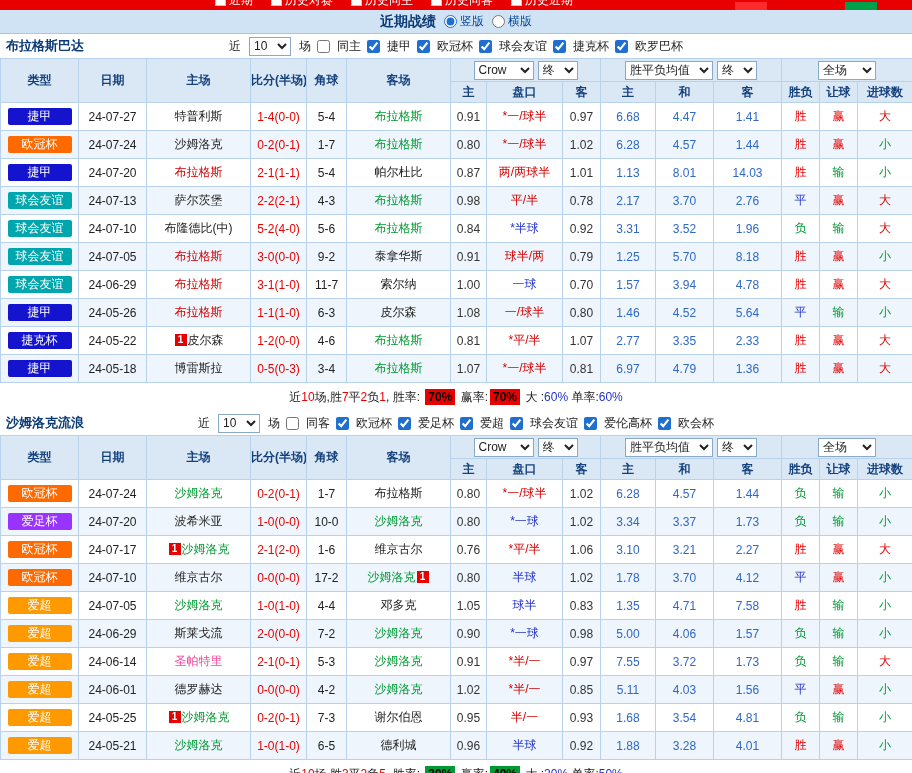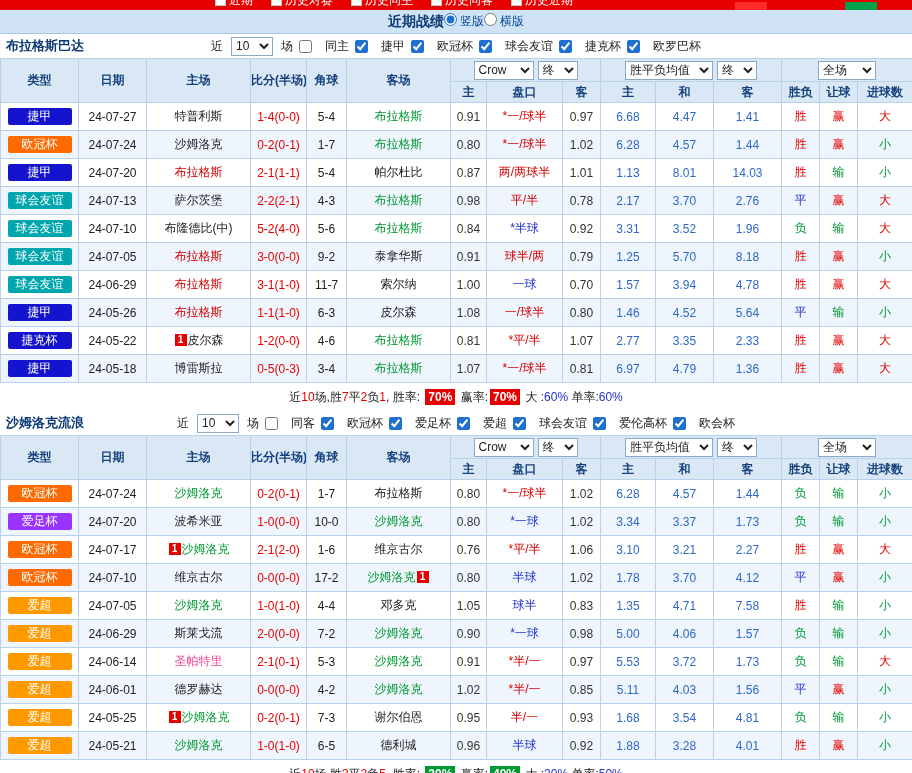--- a/index.html
+++ b/index.html
@@ -6,44 +6,44 @@
 html,body{margin:0;padding:0}
 body{width:912px;height:773px;overflow:hidden;background:#fff;color:#222;
      font-family:"Liberation Sans","DejaVu Sans",sans-serif;font-size:12px}
 .topbar{height:10px;background:#e80000;position:relative;overflow:hidden}
 .topbar-row{position:absolute;left:0;top:-10px;width:100%;height:20px;display:flex;align-items:center;
             padding-left:215px;gap:18px;color:#fff;white-space:nowrap}
 .tb-item{display:inline-flex;align-items:center}
 .tb-cb{display:inline-block;width:11px;height:11px;background:#fff;border:1px solid #c9c9c9;margin-right:3px}
 .tb-box{position:absolute;top:12px;width:32px;height:14px}
 .titlebar{height:24px;background:#cfe3f5;border-bottom:1px solid #a9c7e2;display:flex;align-items:center;
-          justify-content:center;gap:0;color:#0a4a9d}
+          justify-content:center;gap:8px;color:#0a4a9d}
 .titlebar .t{font-weight:bold;font-size:14px;color:#0b3a75}
-.titlebar label{display:inline-flex;gap:3px;cursor:pointer}
+.titlebar label{display:inline-flex;align-items:center;gap:3px;cursor:pointer}
 input[type=radio],input[type=checkbox]{accent-color:#1f6fd0;width:13px;height:13px;margin:0}
 .secbar{height:24px;position:relative;display:flex;align-items:center;background:#fff}
 .team-name{position:absolute;left:6px;font-weight:bold;font-size:13px;color:#0b3a75}
 .filters{margin:0 auto;display:flex;align-items:center;gap:6px;white-space:nowrap}
-.filters label{display:inline-flex;align-items:center;gap:13px}
+.filters label{display:inline-flex;align-items:center;gap:7px}
 select{font-size:12px;height:19px;border:1px solid #89a9c9;background:#fff;color:#222;margin:0 2px}
 table{border-collapse:collapse;table-layout:fixed;width:912px}
 th,td{border:1px solid #b7d2ea;text-align:center;padding:0;white-space:nowrap;overflow:hidden}
 thead th{background:#dae8f6;color:#14407c;height:21px;font-weight:bold}
 thead th.grp{height:23px}
 tbody td{height:28px;background:#fff}
 tbody tr:nth-child(even) td{background:#eef5fc}
 .badge{display:inline-block;min-width:64px;padding:2px 1px;color:#fff;border-radius:2px;line-height:13px}
 .mark{display:inline-block;width:12px;height:12px;line-height:12px;background:#e60000;color:#fff;
       font-size:10px;font-weight:bold;margin:0 1px;vertical-align:1px}
 .score{color:#e60000}
 .odds{color:#333}
 .avg{color:#2e68c8}
 .footer-line{height:28px;display:flex;align-items:center;justify-content:center;background:#fff}
 .footer-line span{white-space:pre}
-.footer-line .box{color:#ffffff;padding:1px 3px;font-weight:bold;margin:0 2px}
+.footer-line .box{color:#000000;padding:1px 3px;font-weight:bold;margin:0 2px}
 </style>
 </head>
 <body>
 
 <div class="topbar">
   <div class="topbar-row" id="topbar-row">
       <span class="tb-item">
         <span class="tb-cb"></span>
         <span>近期</span>
       </span>
@@ -533,21 +533,21 @@
           <tr>
             <td><span class="badge" style="background: rgb(255, 153, 0);">爱超</span></td>
             <td>24-06-14</td>
             <td><span style="color: #ec4899;">圣帕特里</span></td>
             <td><span class="score">2-1(0-1)</span></td>
             <td>5-3</td>
             <td><span style="color: rgb(0, 153, 51);">沙姆洛克</span></td>
             <td class="odds">0.91</td>
             <td><span style="color: rgb(212, 0, 0);">*半/一</span></td>
             <td class="odds">0.97</td>
-            <td class="avg">5.53</td>
+            <td class="avg">7.55</td>
             <td class="avg">3.72</td>
             <td class="avg">1.73</td>
             <td><span style="color: rgb(0, 153, 51);">负</span></td>
             <td><span style="color: rgb(0, 153, 51);">输</span></td>
             <td><span style="color: rgb(230, 0, 0);">大</span></td>
           </tr>
           <tr>
             <td><span class="badge" style="background: rgb(255, 153, 0);">爱超</span></td>
             <td>24-06-01</td>
             <td><span style="color: rgb(34, 34, 34); text-align: right;">德罗赫达</span></td>

